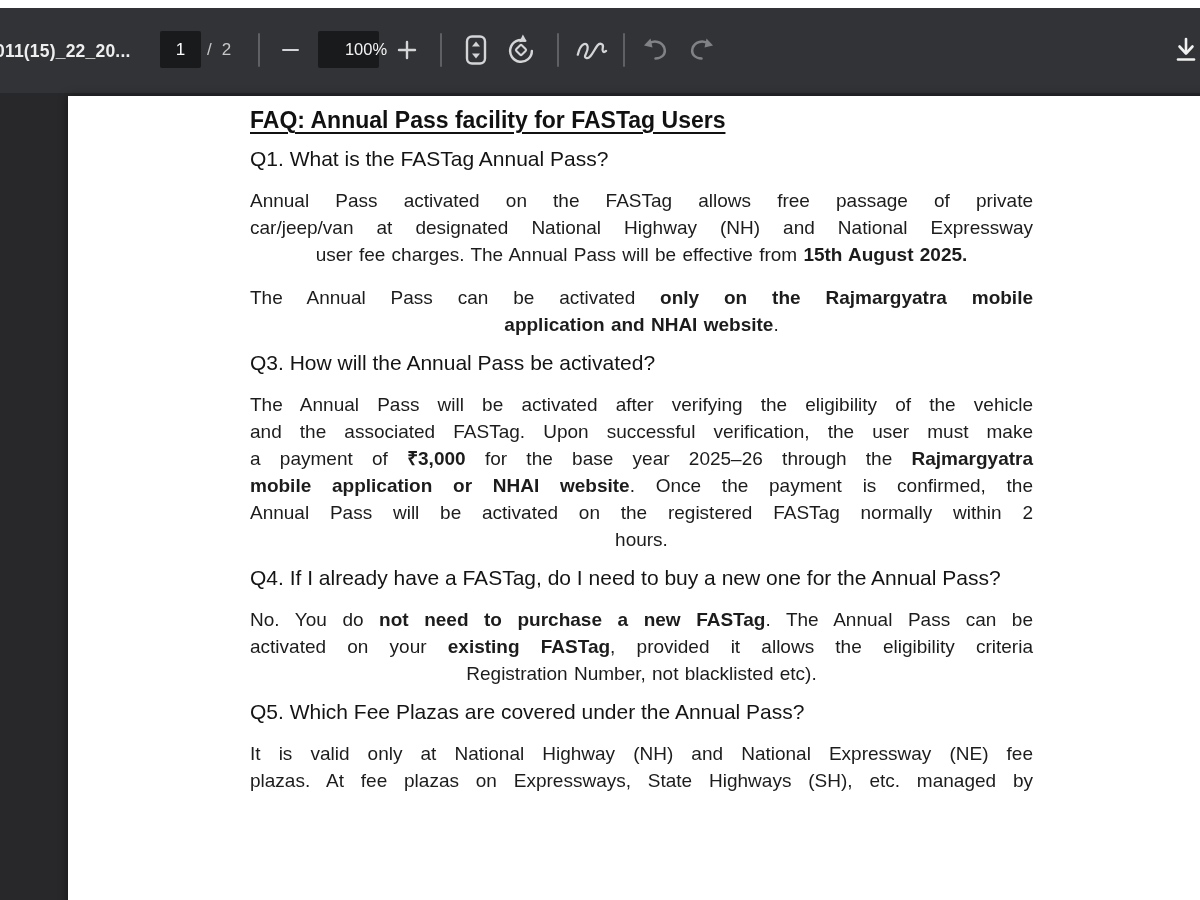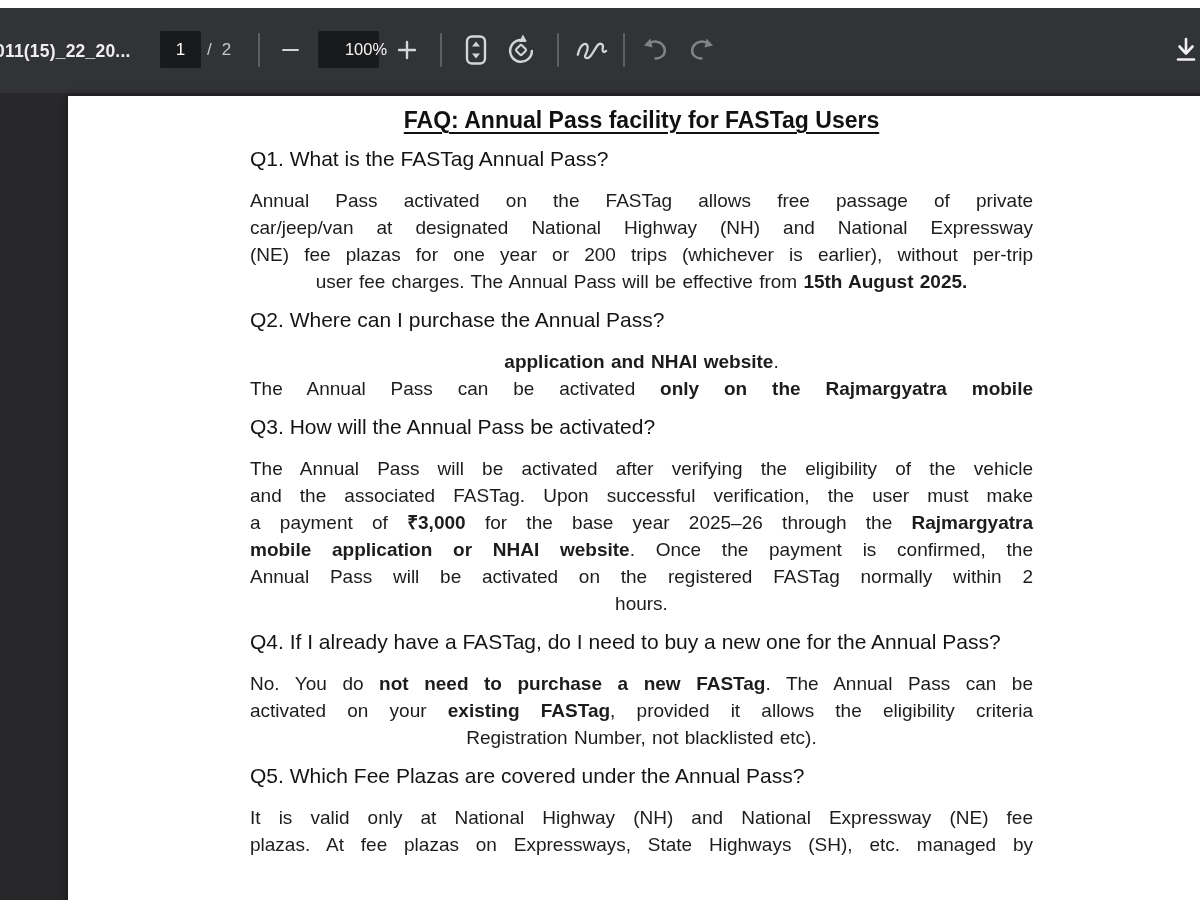--- a/index.html
+++ b/index.html
@@ -20,21 +20,21 @@
     justify-content:center;background:none;border:none;padding:0;cursor:pointer;}
   .zoom-box{position:absolute;left:318px;top:23px;width:61px;height:37px;background:#191a1b;
     border-radius:2px;color:#f4f4f5;font-size:16.5px;display:flex;align-items:center;justify-content:center;padding-left:35px;}
   .minus-bar{width:17px;height:2.6px;background:#d4d5d6;border-radius:1px;}
   .dl-btn{position:absolute;right:-3px;top:24px;width:34px;height:36px;display:flex;
     align-items:center;justify-content:center;background:none;border:none;padding:0;cursor:pointer;}
   
   .page{position:absolute;left:68px;top:96px;width:1140px;height:1000px;background:#ffffff;
     box-shadow:0 0 9px rgba(0,0,0,.45);}
   .content{position:absolute;left:182px;top:10px;width:783px;color:#1c1c1c;}
-  .doc-title{margin:0 0 8px 0;font-size:23px;line-height:28px;font-weight:bold;text-align:center;
+  .doc-title{margin:0 0 8px 0;font-size:23px;line-height:28px;font-weight:bold;
     color:#111;text-decoration:underline;text-decoration-thickness:2px;text-underline-offset:4px;}
   .question{margin:13px 0 0 0;font-size:21px;line-height:24px;font-weight:normal;color:#141414;
     text-align:left;}
   .answer{margin:16px 0 0 0;font-size:19px;}
   .ln{line-height:27px;min-height:27px;text-align:center;word-spacing:1px;}
   .ln.j{text-align:justify;text-align-last:justify;}
   .b{font-weight:bold;}
 </style>
 </head>
 <body>
@@ -121,28 +121,26 @@
   </div>
 
   <div class="page">
     <div class="content">
       <h1 class="doc-title">FAQ: Annual Pass facility for FASTag Users</h1>
 
       <h2 class="question">Q1. What is the FASTag Annual Pass?</h2>
       <div class="answer">
           <div class="ln j"><span>Annual Pass activated on the FASTag allows free passage of private</span></div>
           <div class="ln j"><span>car/jeep/van at designated National Highway (NH) and National Expressway</span></div>
-          <div class="ln j"><span>(NE) fee plazas for one year or 200 trips (whichever is earlier), without per-trip</span></div>
           <div class="ln"><span>user fee charges. The Annual Pass will be effective from </span><span class="b">15th August 2025.</span></div>
         </div>
 
-      <h2 class="question">Q2. Where can I purchase the Annual Pass?</h2>
       <div class="answer">
+          <div class="ln j"><span>The Annual Pass can be activated </span><span class="b">only on the Rajmargyatra mobile</span></div>
           <div class="ln"><span class="b">application and NHAI website</span><span>.</span></div>
-          <div class="ln j"><span>The Annual Pass can be activated </span><span class="b">only on the Rajmargyatra mobile</span></div>
         </div>
 
       <h2 class="question">Q3. How will the Annual Pass be activated?</h2>
       <div class="answer">
           <div class="ln j"><span>The Annual Pass will be activated after verifying the eligibility of the vehicle</span></div>
           <div class="ln j"><span>and the associated FASTag. Upon successful verification, the user must make</span></div>
           <div class="ln j"><span>a payment of </span><span class="b">₹3,000</span><span> for the base year 2025–26 through the </span><span class="b">Rajmargyatra</span></div>
           <div class="ln j"><span class="b">mobile application or NHAI website</span><span>. Once the payment is confirmed, the</span></div>
           <div class="ln j"><span>Annual Pass will be activated on the registered FASTag normally within 2</span></div>
           <div class="ln"><span>hours.</span></div>

